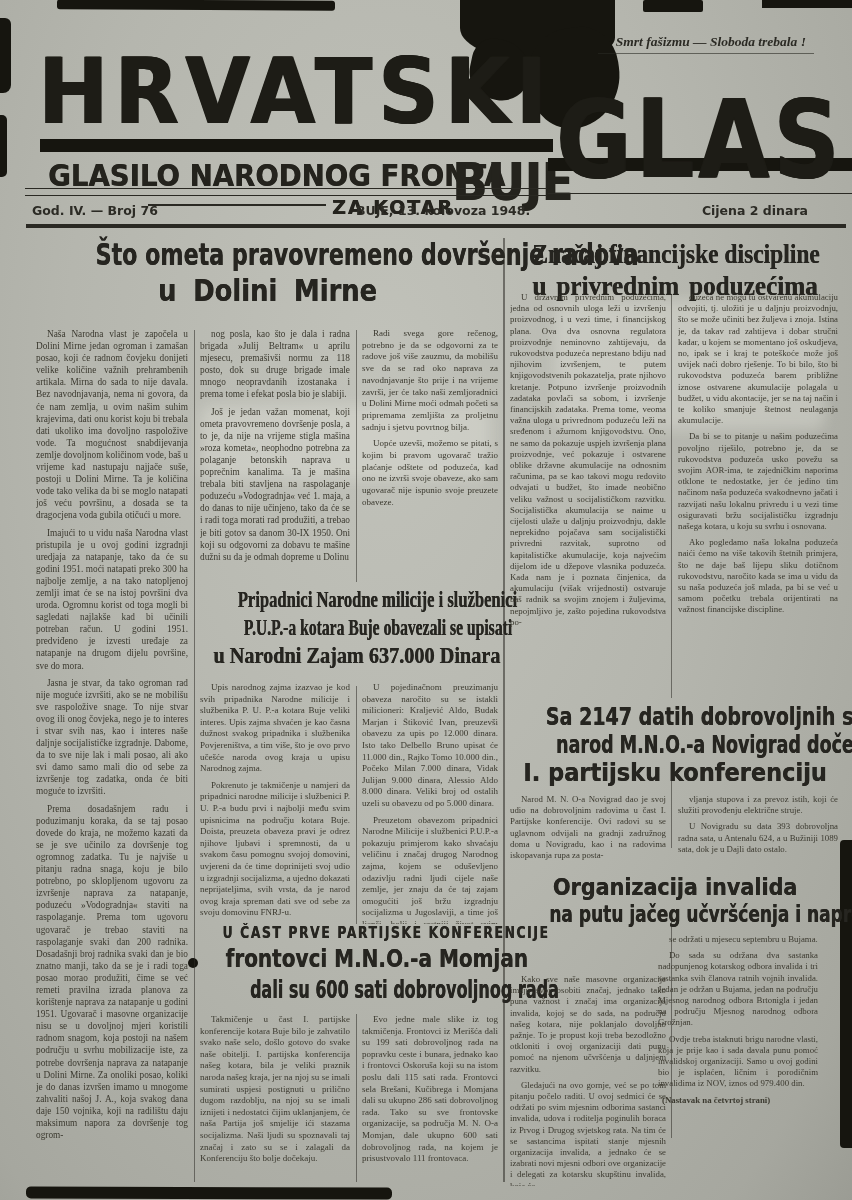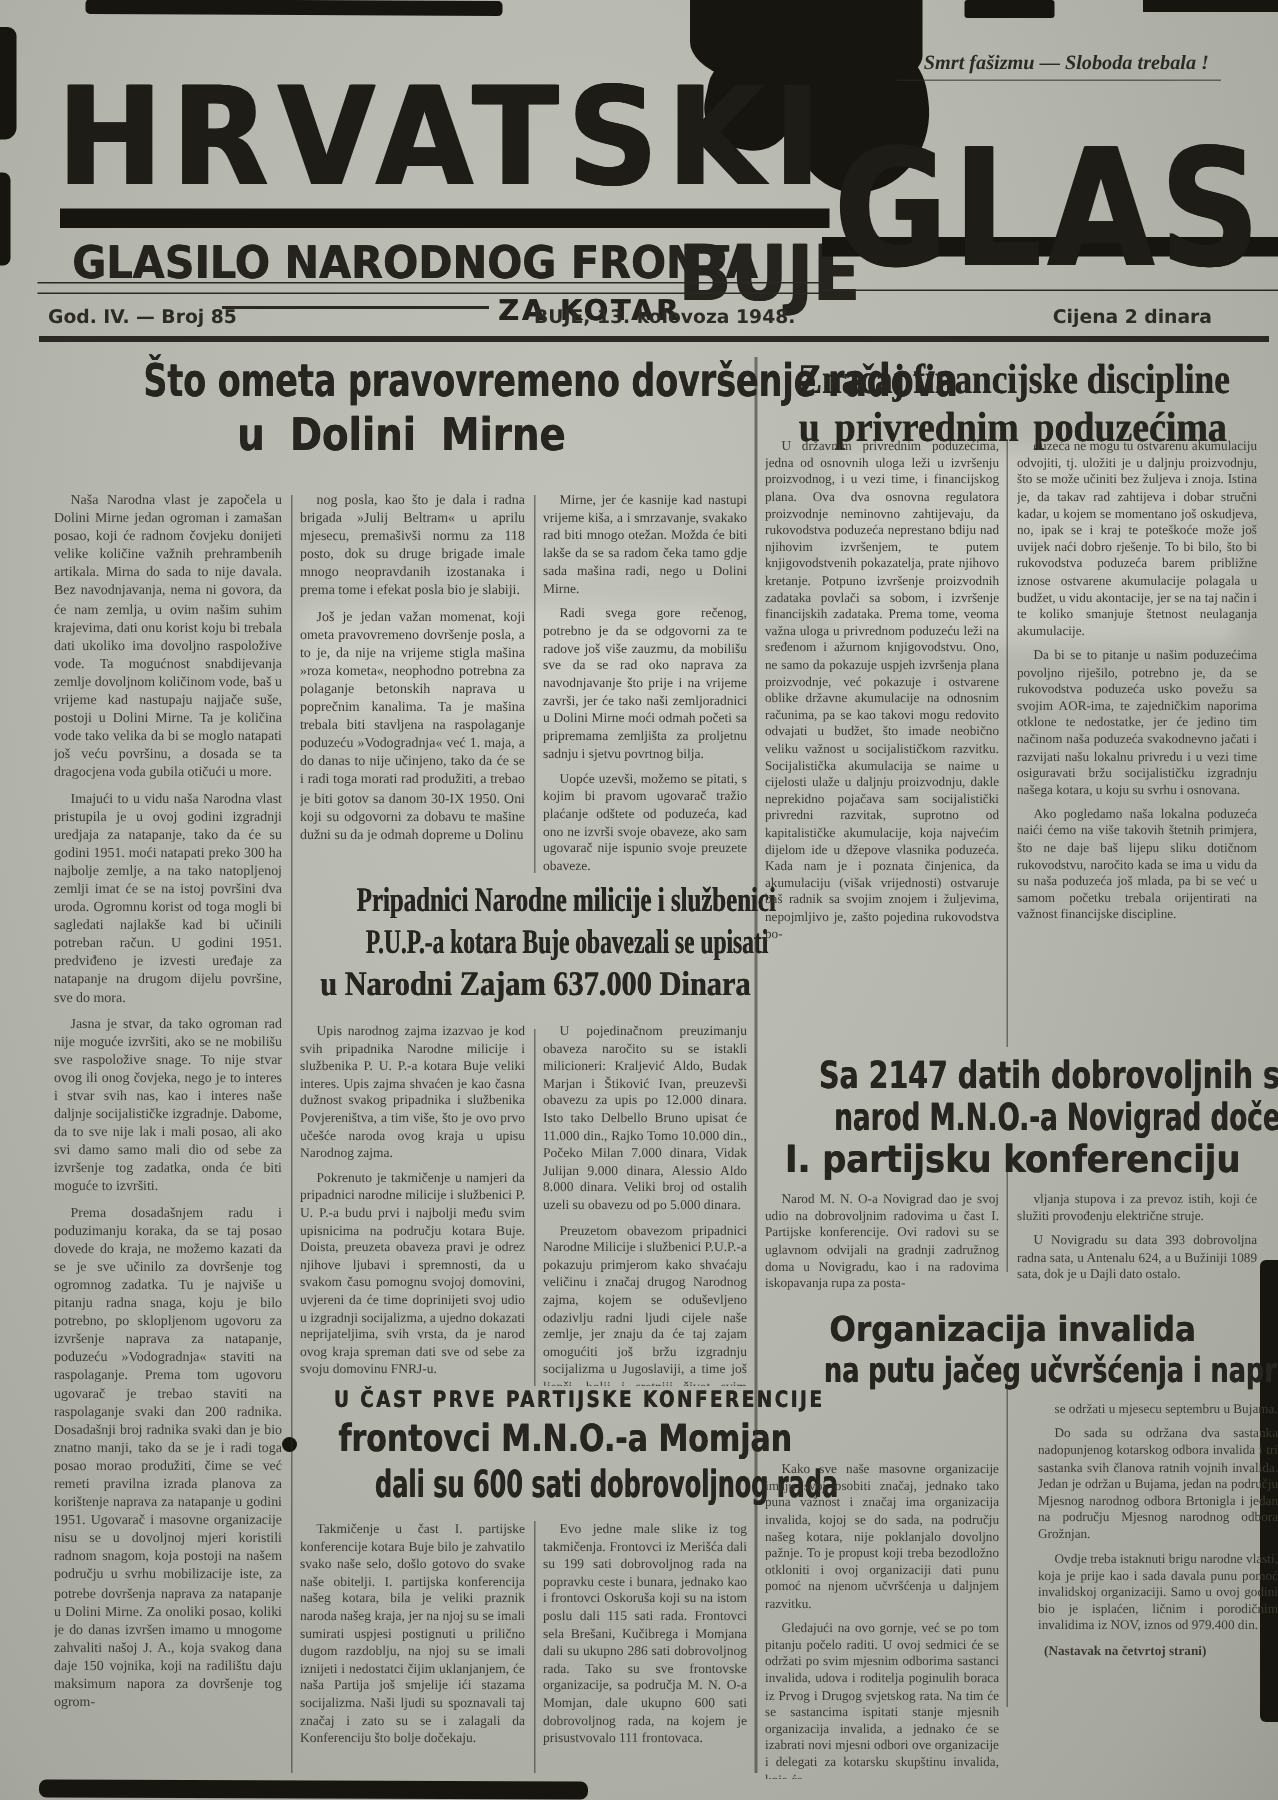--- a/index.html
+++ b/index.html
@@ -61,21 +61,21 @@
 
   <div class="subtitle" style="left:48px;top:158px;font-size:30px;transform:scaleX(.92);transform-origin:left;">GLASILO NARODNOG FRONTA</div>
   <div class="hrule" style="left:148px;top:204px;width:178px;height:2px;"></div>
   <div class="subtitle" style="left:332px;top:196px;font-size:19px;letter-spacing:2px;">ZA KOTAR</div>
   <div class="subtitle" style="left:452px;top:152px;font-size:46px;transform:scaleY(1.12);transform-origin:top left;text-shadow:1px 0 currentColor;">BUJE</div>
 
   <div class="hrule" style="left:25px;top:188px;width:522px;height:1px;"></div>
   <div class="hrule" style="left:25px;top:195px;width:522px;height:1px;"></div>
   <div class="hrule" style="left:548px;top:193px;width:304px;height:1px;"></div>
 
-  <div class="dateline" style="left:32px;top:203px;">God. IV. — Broj 85</div>
+  <div class="dateline" style="left:32px;top:203px;">God. IV. — Broj 76</div>
   <div class="dateline" style="left:356px;top:203px;">BUJE, 13. kolovoza 1948.</div>
   <div class="dateline" style="right:44px;top:203px;margin-left:48px;">Cijena 2 dinara</div>
   <div class="hrule" style="left:26px;top:224px;width:820px;height:4px;"></div>
 
   <div class="vrule" style="left:194px;top:330px;height:852px;"></div>
   <div class="vrule" style="left:356px;top:330px;height:252px;"></div>
   <div class="vrule" style="left:356px;top:686px;height:238px;"></div>
   <div class="vrule" style="left:356px;top:1014px;height:168px;"></div>
   <div class="vrule" style="left:503px;top:238px;height:944px;width:2px;"></div>
   <div class="vrule" style="left:671px;top:294px;height:404px;"></div>
@@ -88,21 +88,20 @@
     <p>Naša Narodna vlast je započela u Dolini Mirne jedan ogroman i zamašan posao, koji će radnom čovjeku donijeti velike količine važnih prehrambenih artikala. Mirna do sada to nije davala. Bez navodnjavanja, nema ni govora, da će nam zemlja, u ovim našim suhim krajevima, dati onu korist koju bi trebala dati ukoliko ima dovoljno raspoložive vode. Ta mogućnost snabdijevanja zemlje dovoljnom količinom vode, baš u vrijeme kad nastupaju najjače suše, postoji u Dolini Mirne. Ta je količina vode tako velika da bi se moglo natapati još veću površinu, a dosada se ta dragocjena voda gubila otičući u more.</p>
     <p>Imajući to u vidu naša Narodna vlast pristupila je u ovoj godini izgradnji uredjaja za natapanje, tako da će su godini 1951. moći natapati preko 300 ha najbolje zemlje, a na tako natopljenoj zemlji imat će se na istoj površini dva uroda. Ogromnu korist od toga mogli bi sagledati najlakše kad bi učinili potreban račun. U godini 1951. predviđeno je izvesti uređaje za natapanje na drugom dijelu površine, sve do mora.</p>
     <p>Jasna je stvar, da tako ogroman rad nije moguće izvršiti, ako se ne mobilišu sve raspoložive snage. To nije stvar ovog ili onog čovjeka, nego je to interes i stvar svih nas, kao i interes naše daljnje socijalističke izgradnje. Dabome, da to sve nije lak i mali posao, ali ako svi damo samo mali dio od sebe za izvršenje tog zadatka, onda će biti moguće to izvršiti.</p>
     <p>Prema dosadašnjem radu i poduzimanju koraka, da se taj posao dovede do kraja, ne možemo kazati da se je sve učinilo za dovršenje tog ogromnog zadatka. Tu je najviše u pitanju radna snaga, koju je bilo potrebno, po sklopljenom ugovoru za izvršenje naprava za natapanje, poduzeću »Vodogradnja« staviti na raspolaganje. Prema tom ugovoru ugovarač je trebao staviti na raspolaganje svaki dan 200 radnika. Dosadašnji broj radnika svaki dan je bio znatno manji, tako da se je i radi toga posao morao produžiti, čime se već remeti pravilna izrada planova za korištenje naprava za natapanje u godini 1951. Ugovarač i masovne organizacije nisu se u dovoljnoj mjeri koristili radnom snagom, koja postoji na našem području u svrhu mobilizacije iste, za potrebe dovršenja naprava za natapanje u Dolini Mirne. Za onoliki posao, koliki je do danas izvršen imamo u mnogome zahvaliti našoj J. A., koja svakog dana daje 150 vojnika, koji na radilištu daju maksimum napora za dovršenje tog ogrom-</p>
   </div>
   <div class="col colL" style="left:200px;top:328px;width:150px;height:254px;">
     <p>nog posla, kao što je dala i radna brigada »Julij Beltram« u aprilu mjesecu, premašivši normu za 118 posto, dok su druge brigade imale mnogo neopravdanih izostanaka i prema tome i efekat posla bio je slabiji.</p>
     <p>Još je jedan važan momenat, koji ometa pravovremeno dovršenje posla, a to je, da nije na vrijeme stigla mašina »roza kometa«, neophodno potrebna za polaganje betonskih naprava u poprečnim kanalima. Ta je mašina trebala biti stavljena na raspolaganje poduzeću »Vodogradnja« već 1. maja, a do danas to nije učinjeno, tako da će se i radi toga morati rad produžiti, a trebao je biti gotov sa danom 30-IX 1950. Oni koji su odgovorni za dobavu te mašine dužni su da je odmah dopreme u Dolinu</p>
   </div>
   <div class="col colL3" style="left:362px;top:328px;width:136px;height:254px;">
-    <p>Mirne, jer će kasnije kad nastupi vrijeme kiša, a i smrzavanje, svakako rad biti mnogo otežan. Možda će biti lakše da se sa radom čeka tamo gdje sada mašina radi, nego u Dolini Mirne.</p>
     <p>Radi svega gore rečenog, potrebno je da se odgovorni za te radove još više zauzmu, da mobilišu sve da se rad oko naprava za navodnjavanje što prije i na vrijeme završi, jer će tako naši zemljoradnici u Dolini Mirne moći odmah početi sa pripremama zemljišta za proljetnu sadnju i sjetvu povrtnog bilja.</p>
     <p>Uopće uzevši, možemo se pitati, s kojim bi pravom ugovarač tražio plaćanje odštete od poduzeća, kad ono ne izvrši svoje obaveze, ako sam ugovarač nije ispunio svoje preuzete obaveze.</p>
   </div>
 
   <div class="hl hl-serif" style="left:195px;top:588px;width:305px;font-size:23px;transform:scaleX(.72);">Pripadnici Narodne milicije i službenici</div>
   <div class="hl hl-serif" style="left:195px;top:616px;width:305px;font-size:23px;transform:scaleX(.68);">P.U.P.-a kotara Buje obavezali se upisati</div>
   <div class="hl hl-serif" style="left:195px;top:644px;width:305px;font-size:23px;transform:scaleX(.88);">u Narodni Zajam 637.000 Dinara</div>
   <div class="col colM" style="left:200px;top:682px;width:150px;height:242px;">
     <p>Upis narodnog zajma izazvao je kod svih pripadnika Narodne milicije i službenika P. U. P.-a kotara Buje veliki interes. Upis zajma shvaćen je kao časna dužnost svakog pripadnika i službenika Povjereništva, a tim više, što je ovo prvo učešće naroda ovog kraja u upisu Narodnog zajma.</p>
     <p>Pokrenuto je takmičenje u namjeri da pripadnici narodne milicije i službenici P. U. P.-a budu prvi i najbolji među svim upisnicima na području kotara Buje. Doista, preuzeta obaveza pravi je odrez njihove ljubavi i spremnosti, da u svakom času pomognu svojoj domovini, uvjereni da će time doprinijeti svoj udio u izgradnji socijalizma, a ujedno dokazati neprijateljima, svih vrsta, da je narod ovog kraja spreman dati sve od sebe za svoju domovinu FNRJ-u.</p>
@@ -143,20 +142,20 @@
     <p>vljanja stupova i za prevoz istih, koji će služiti provođenju električne struje.</p>
     <p>U Novigradu su data 393 dobrovoljna radna sata, u Antenalu 624, a u Bužiniji 1089 sata, dok je u Dajli dato ostalo.</p>
   </div>
 
   <div class="hl hl-sans" style="left:505px;top:876px;width:340px;font-size:23px;transform:scaleX(.9);">Organizacija invalida</div>
   <div class="hl hl-sans" style="left:505px;top:903px;width:340px;font-size:23px;transform:scaleX(.74);">na putu jačeg učvršćenja i napredka</div>
   <div class="col colR" style="left:510px;top:934px;width:156px;height:212px;margin-top:40px;">
     <p>Kako sve naše masovne organizacije imaju svoj osobiti značaj, jednako tako puna važnost i značaj ima organizacija invalida, kojoj se do sada, na području našeg kotara, nije poklanjalo dovoljno pažnje. To je propust koji treba bezodložno otkloniti i ovoj organizaciji dati punu pomoć na njenom učvršćenja u daljnjem razvitku.</p>
     <p>Gledajući na ovo gornje, već se po tom pitanju počelo raditi. U ovoj sedmici će se održati po svim mjesnim odborima sastanci invalida, udova i roditelja poginulih boraca iz Prvog i Drugog svjetskog rata. Na tim će se sastancima ispitati stanje mjesnih organizacija invalida, a jednako će se izabrati novi mjesni odbori ove organizacije i delegati za kotarsku skupštinu invalida, koja će</p>
   </div>
-  <div class="col colR" style="left:692px;top:934px;width:160px;height:212px;">
+  <div class="col colR" style="left:658px;top:934px;width:160px;height:212px;">
     <p>se održati u mjesecu septembru u Bujama.</p>
     <p>Do sada su održana dva sastanka nadopunjenog kotarskog odbora invalida i tri sastanka svih članova ratnih vojnih invalida. Jedan je održan u Bujama, jedan na području Mjesnog narodnog odbora Brtonigla i jedan na području Mjesnog narodnog odbora Grožnjan.</p>
     <p>Ovdje treba istaknuti brigu narodne vlasti, koja je prije kao i sada davala punu pomoć invalidskoj organizaciji. Samo u ovoj godini bio je isplaćen, ličnim i porodičnim invalidima iz NOV, iznos od 979.400 din.</p>
     <p class="cont">(Nastavak na četvrtoj strani)</p>
   </div>
 
 </div>
 
 </body></html>

